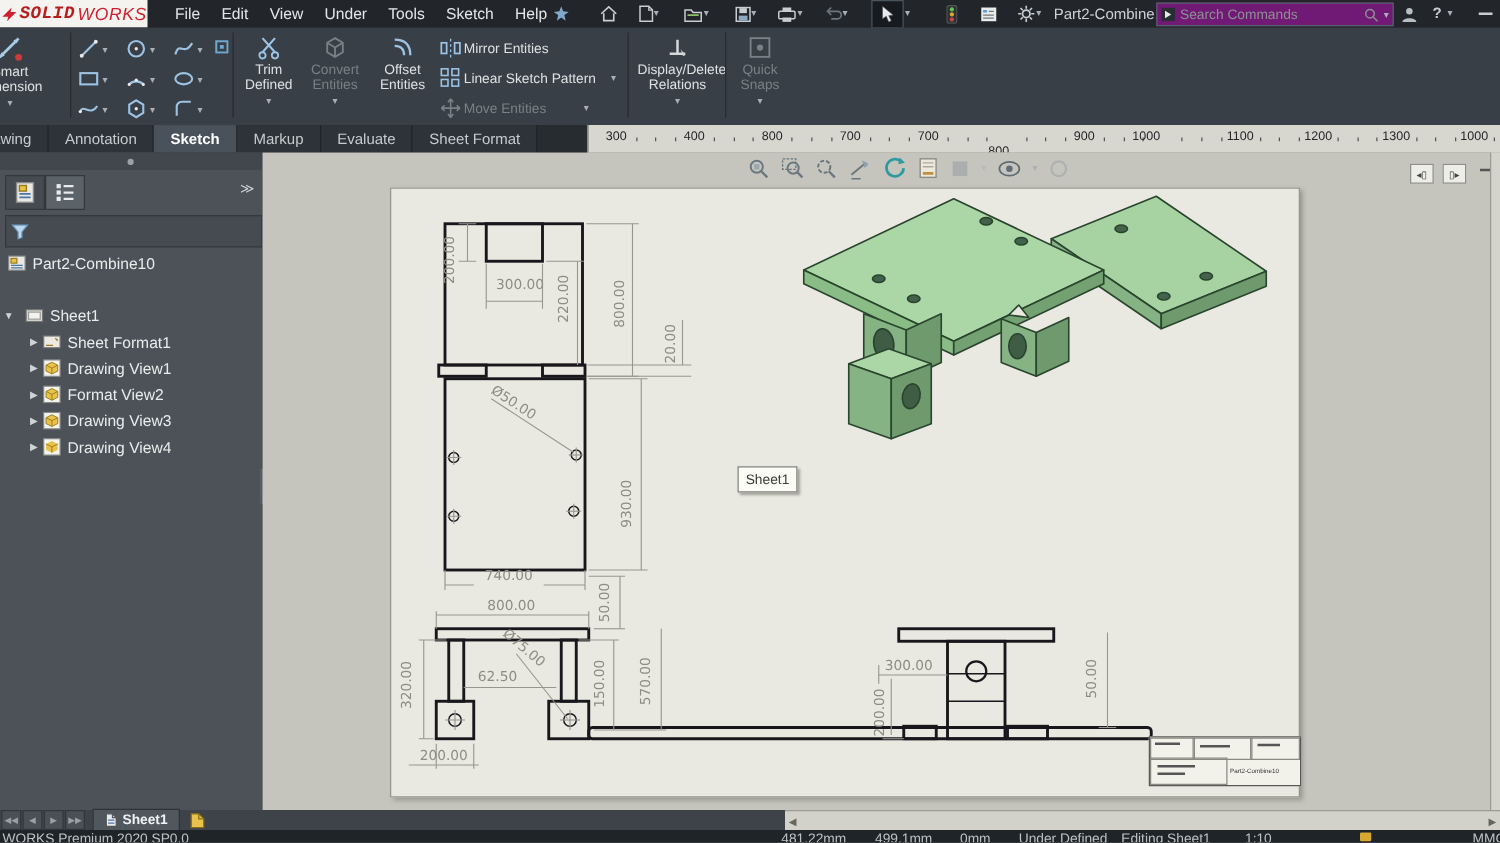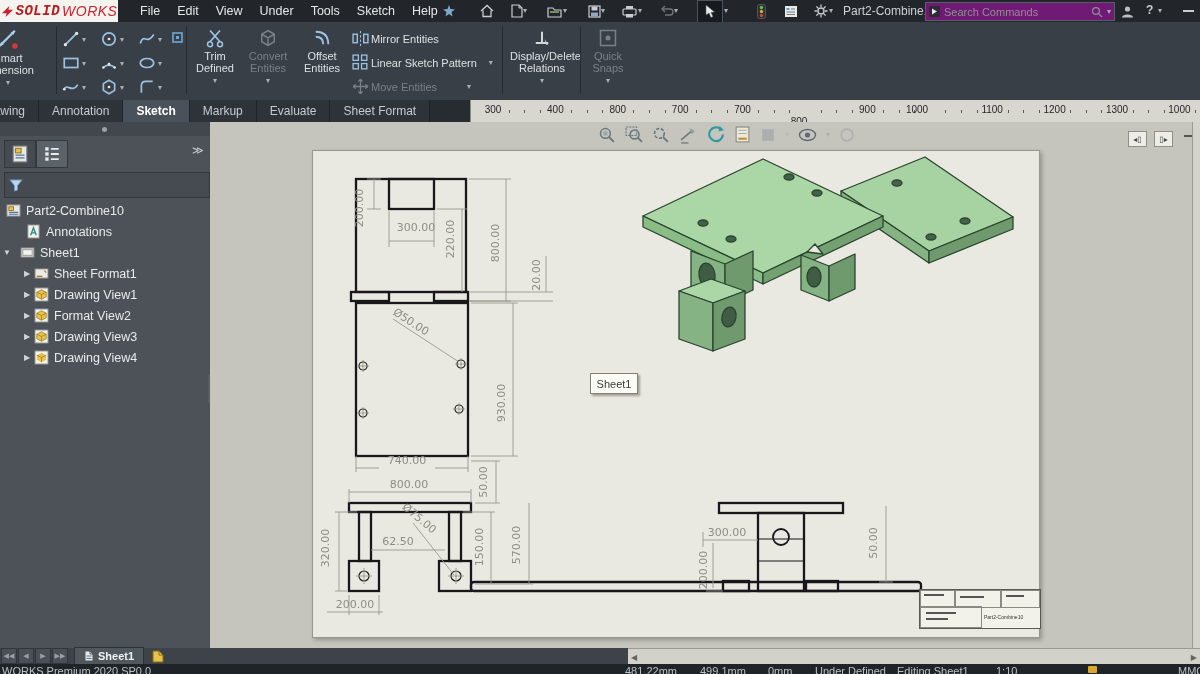--- a/index.html
+++ b/index.html
@@ -441,28 +441,20 @@
       </div>
       <div class="trow" style="top:78px">
         <span style="width:6px"></span>
         <svg class="ticon" viewBox="0 0 16 16">
             <rect x="1" y="2" width="14" height="12" fill="#e8e8e4" stroke="#888"></rect>
             <rect x="3" y="4" width="5" height="4" fill="#e8c24a" stroke="#9a7b1a"></rect>
             <path d="M3,10 H13 M3,12 H13" stroke="#4a76a8" stroke-width="1.1"></path>
           </svg>
         <span>Part2-Combine10</span>
       </div>
-      <div class="trow" style="top:99px">
-        <span style="width:26px"></span>
-        <svg class="ticon" viewBox="0 0 16 16">
-            <rect x="2" y="1" width="12" height="14" fill="#f2f2ee" stroke="#888"></rect>
-            <path d="M5,12 L8,4 L11,12 M6,9.5 H10" stroke="#2e8b8b" stroke-width="1.5" fill="none"></path>
-          </svg>
-        <span>Annotations</span>
-      </div>
       <div class="trow" style="top:120px">
         <span class="arr">▼</span>
         <span style="width:6px"></span>
         <svg class="ticon" viewBox="0 0 16 16">
             <rect x="1" y="3" width="14" height="10" fill="#dcdcd6" stroke="#777"></rect>
             <rect x="3" y="5" width="10" height="6" fill="#f4f4ee" stroke="#999"></rect>
           </svg>
         <span>Sheet1</span>
       </div>
       <div class="trow" style="top:141px">

